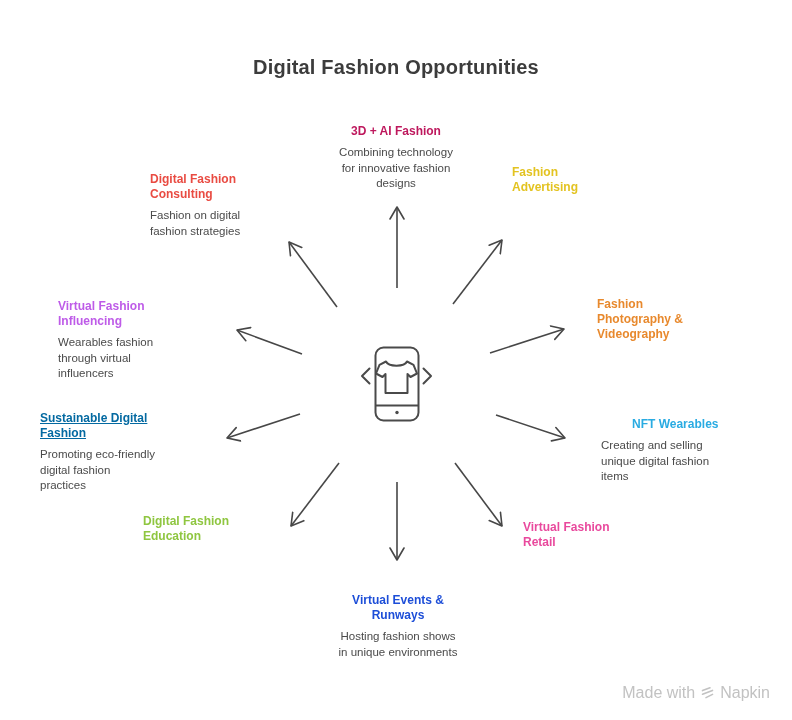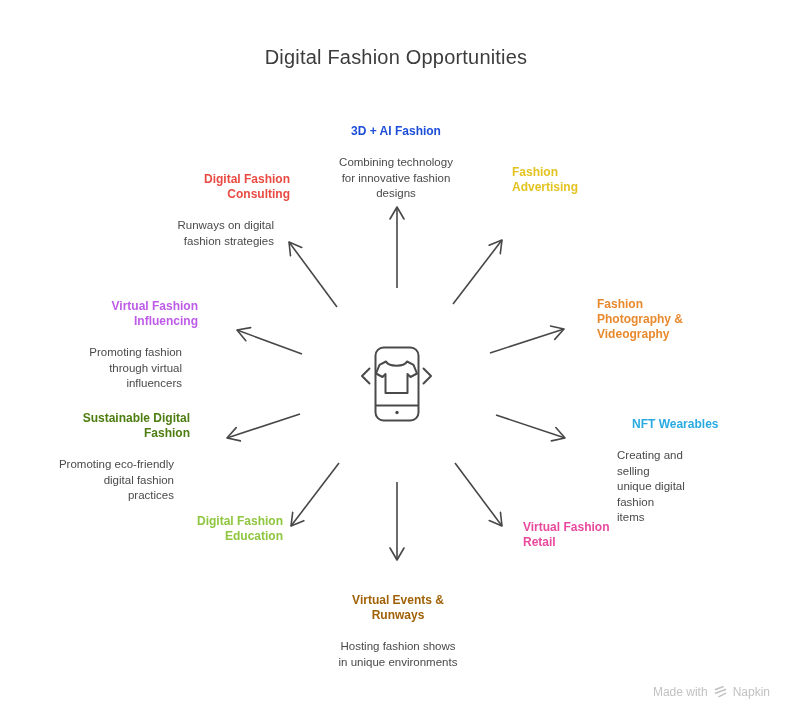--- a/index.html
+++ b/index.html
@@ -1,49 +1,49 @@
 <!DOCTYPE html>
 <html><head>
 <meta charset="utf-8">
 <style>
   html,body{margin:0;padding:0;background:#ffffff;}
   .canvas{
     position:relative;width:792px;height:720px;background:#ffffff;
     font-family:"Liberation Sans",sans-serif;overflow:hidden;
   }
   .diagram-title{
-    position:absolute;left:0;right:0;top:46px;margin:0;text-align:center;
-    font-size:20px;font-weight:400;color:#3c3c3c;letter-spacing:.2px;
+    position:absolute;left:0;right:0;top:56px;margin:0;text-align:center;
+    font-size:20px;font-weight:700;color:#3c3c3c;letter-spacing:.2px;
   }
   svg.layer{position:absolute;left:0;top:0;width:792px;height:720px;}
   .item{position:absolute;}
   .item h3{
     margin:0 0 6px 0;font-size:12px;font-weight:700;line-height:15px;
     white-space:pre-line;
   }
   .item p{
-    margin:16px;font-size:11.5px;line-height:15.5px;color:#4a4a4a;
+    margin:0;font-size:11.5px;line-height:15.5px;color:#4a4a4a;
     white-space:pre-line;
   }
-  .ta-c{text-align:center}.ta-r{text-align:right}.ta-l{text-align:left}
+  .ta-c{text-align:center}.ta-r{text-align:left}.ta-l{text-align:left}
 
   .pos-top       {left:316px;top:124px;width:160px;}
   .pos-advert    {left:512px;top:165px;width:120px;}
   .pos-photo     {left:597px;top:297px;width:130px;}
   .pos-nft       {left:601px;top:417px;width:130px;}
   .pos-retail    {left:523px;top:520px;width:130px;}
   .pos-events    {left:318px;top:593px;width:160px;}
   .pos-education {right:509px;top:514px;width:140px;}
   .pos-sustain   {right:602px;top:411px;width:150px;}
   .pos-influence {right:594px;top:299px;width:140px;}
   .pos-consult   {right:502px;top:172px;width:140px;}
 
   .footer{
     position:absolute;right:22px;top:684px;display:flex;align-items:center;gap:4px;
-    font-size:12px;color:#c2c2c2;cursor:pointer;text-decoration:none;
+    font-size:16px;color:#c2c2c2;cursor:pointer;text-decoration:none;
   }
 </style>
 </head>
 <body>
 
 <div class="canvas">
 
   <h1 class="diagram-title">Digital Fashion Opportunities</h1>
 
   <svg class="layer" viewBox="0 0 792 720">
@@ -71,21 +71,21 @@
       <line x1="375.5" y1="405.5" x2="418.5" y2="405.5" stroke="#4a4a4a" stroke-width="2"></line>
       <circle cx="397" cy="412.5" r="1.7" fill="#4a4a4a"></circle>
       <path d="M386,361.5 C388.5,367 404.5,367 407,361.5 L413.5,364.8 L417,373.5 L410.5,377 L407.5,374
                L407.5,393 L385.5,393 L385.5,374 L382.5,377 L376,373.5 L379.5,364.8 Z" fill="#ffffff" stroke="#4a4a4a" stroke-width="2" stroke-linejoin="round"></path>
       <path d="M369.5,368.5 L362,376 L369.5,383.5" fill="none" stroke="#4a4a4a" stroke-width="2" stroke-linecap="round" stroke-linejoin="round"></path>
       <path d="M423.5,368.5 L431,376 L423.5,383.5" fill="none" stroke="#4a4a4a" stroke-width="2" stroke-linecap="round" stroke-linejoin="round"></path>
     </g>
   </svg>
 
   <div class="item pos-top ta-c">
-    <h3 style="color: #1d4ed8;">3D + AI Fashion</h3>
+    <h3 style="color: #be185d;">3D + AI Fashion</h3>
     <p>Combining technology
 for innovative fashion
 designs</p>
   </div>
 
   <div class="item pos-advert ta-l">
     <h3 style="color: rgb(227, 195, 33);">Fashion
 Advertising</h3>
   </div>
 
@@ -101,51 +101,51 @@
 unique digital fashion
 items</p>
   </div>
 
   <div class="item pos-retail ta-l">
     <h3 style="color: rgb(233, 73, 157);">Virtual Fashion
 Retail</h3>
   </div>
 
   <div class="item pos-events ta-c">
-    <h3 style="color: #a16207;">Virtual Events &amp;
+    <h3 style="color: #1d4ed8;">Virtual Events &amp;
 Runways</h3>
     <p>Hosting fashion shows
 in unique environments</p>
   </div>
 
   <div class="item pos-education ta-r">
     <h3 style="color: rgb(143, 198, 64);">Digital Fashion
 Education</h3>
   </div>
 
   <div class="item pos-sustain ta-r">
-    <h3 style="color: #4d7c0f;">Sustainable Digital
+    <h3 style="color: #0369a1; text-decoration: underline;">Sustainable Digital
 Fashion</h3>
     <p>Promoting eco-friendly
 digital fashion
 practices</p>
   </div>
 
   <div class="item pos-influence ta-r">
     <h3 style="color: rgb(190, 91, 232);">Virtual Fashion
 Influencing</h3>
-    <p>Promoting fashion
+    <p>Wearables fashion
 through virtual
 influencers</p>
   </div>
 
   <div class="item pos-consult ta-r">
     <h3 style="color: rgb(233, 75, 66);">Digital Fashion
 Consulting</h3>
-    <p>Runways on digital
+    <p>Fashion on digital
 fashion strategies</p>
   </div>
 
   <div class="footer">
     <span>Made with</span>
     <svg width="17" height="16" viewBox="0 0 17 16">
       <g stroke="#c2c2c2" stroke-width="1.6" stroke-linecap="round" fill="none">
         <path d="M3.5,5.6 L11,2.8"></path>
         <path d="M3.5,9.2 L13.5,5.4"></path>
         <path d="M7,12.6 L13.5,9.4"></path>

